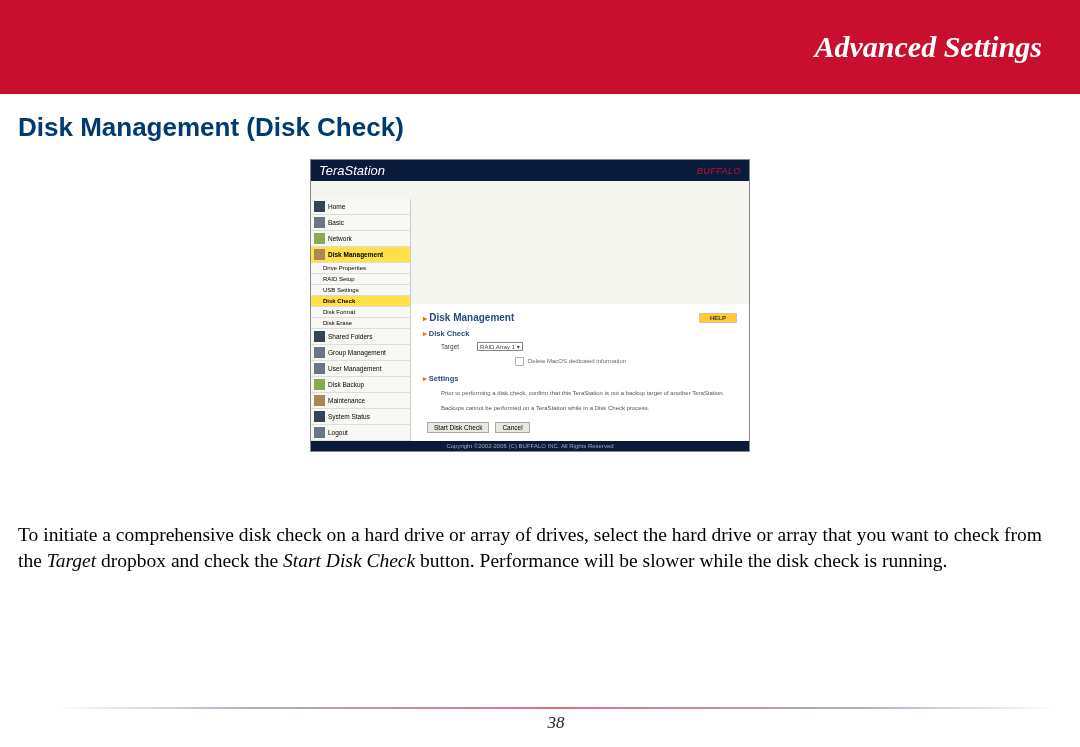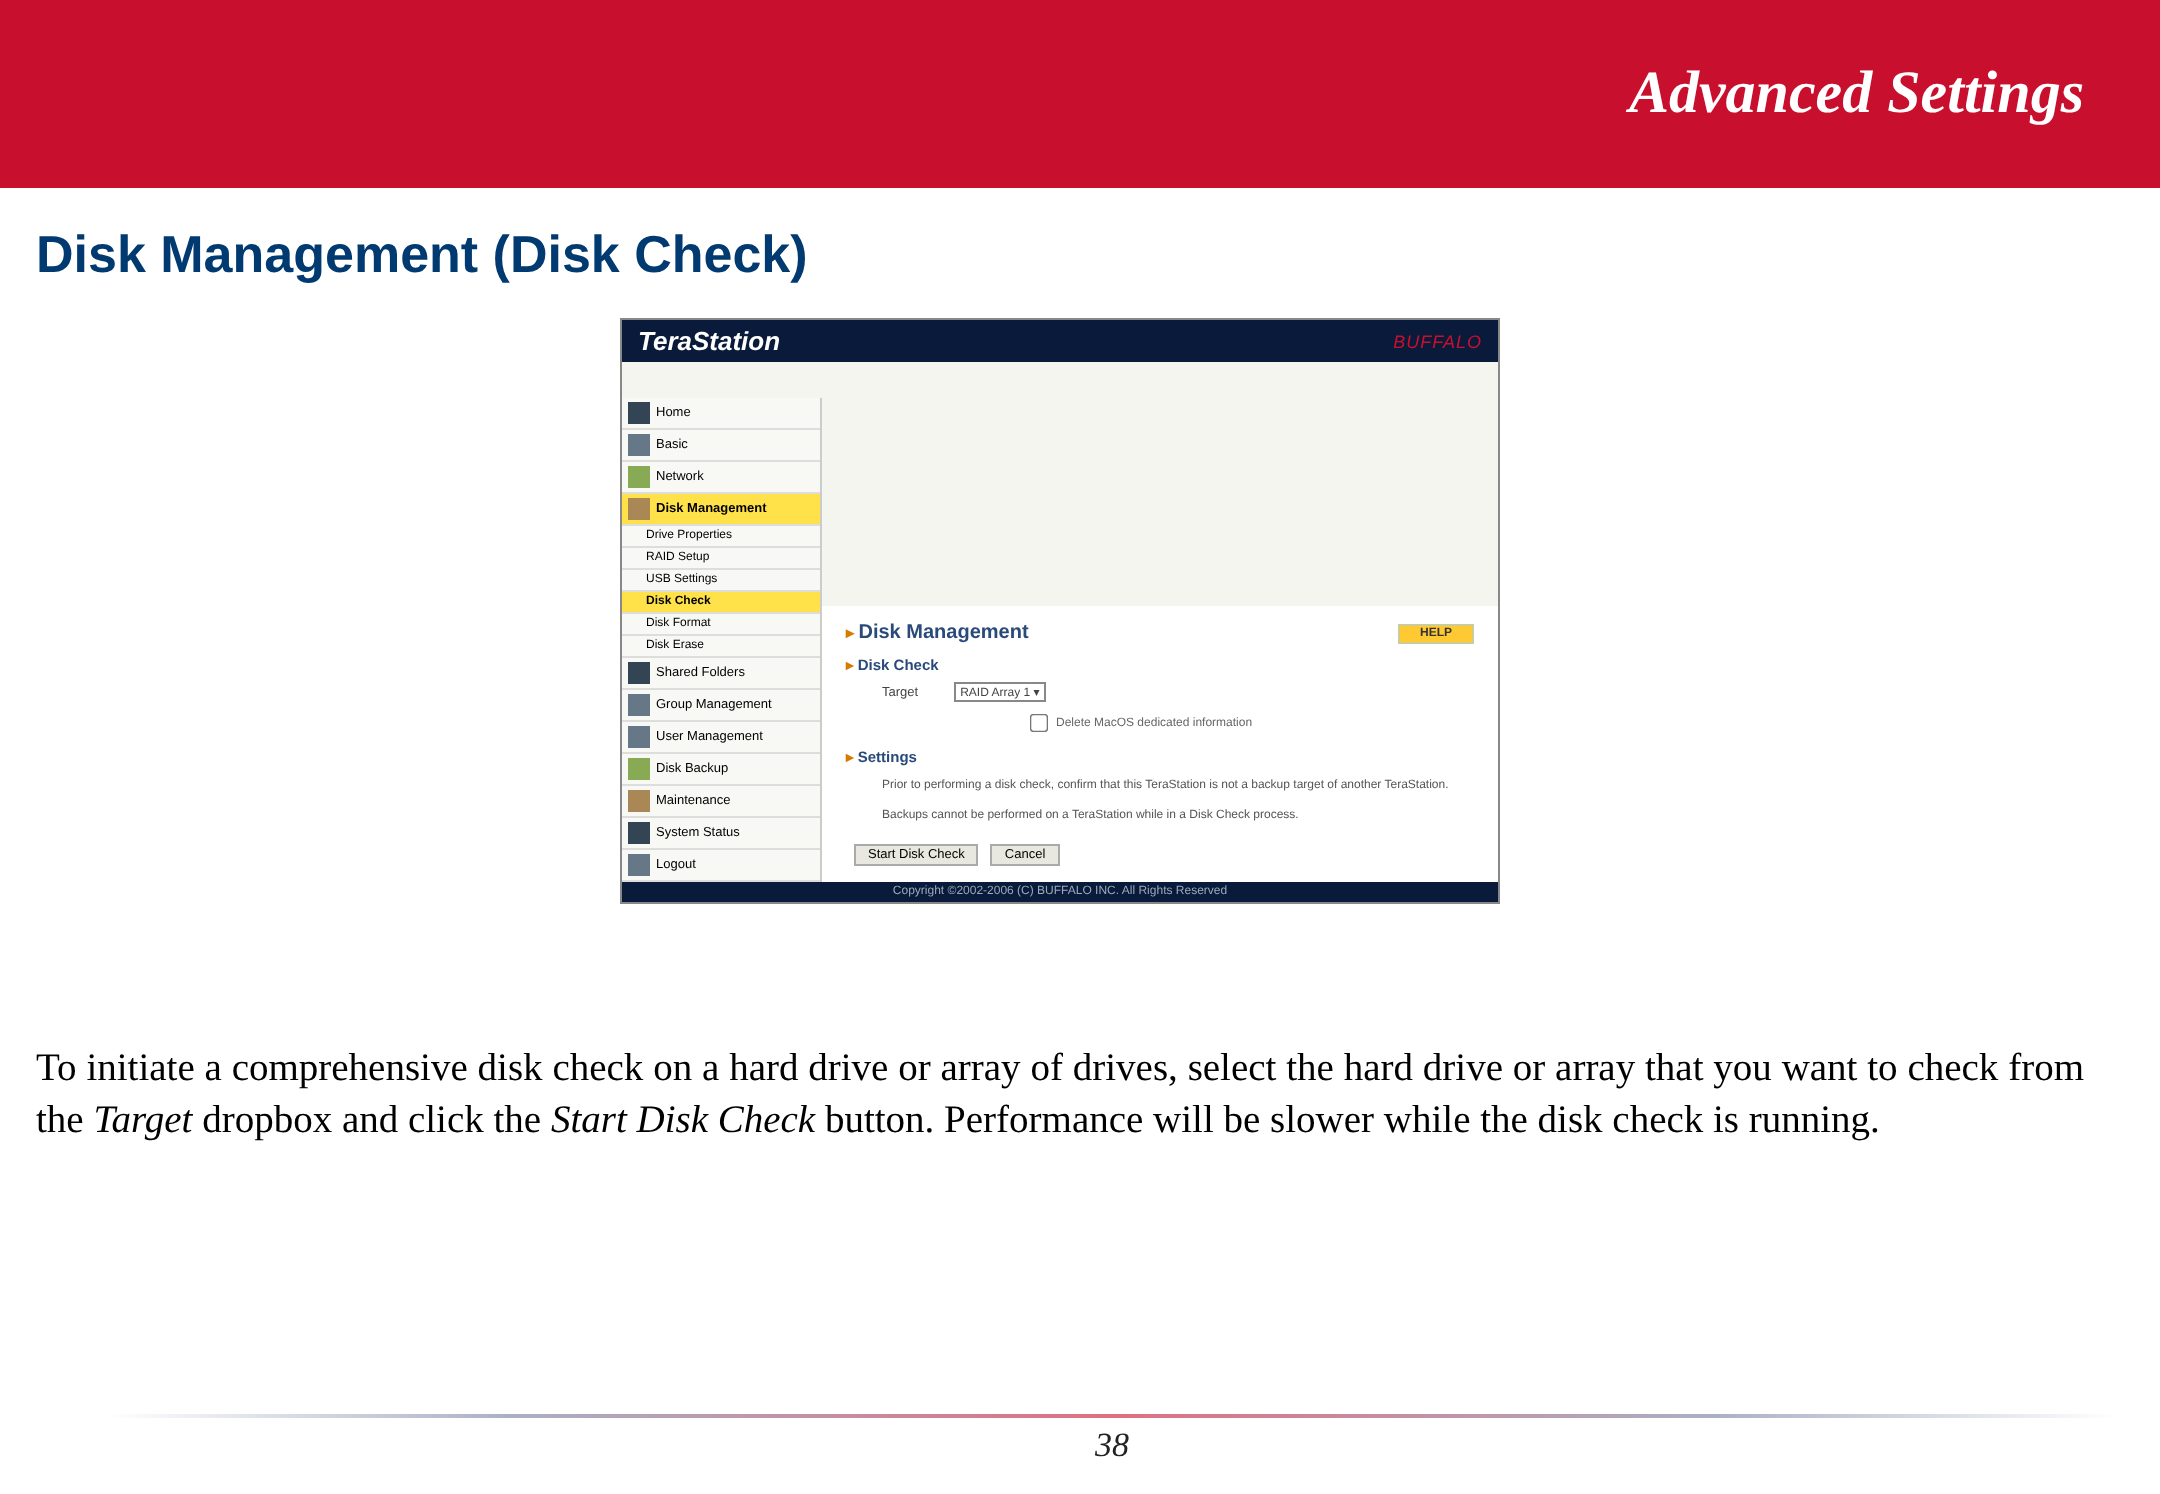--- a/index.html
+++ b/index.html
@@ -51,21 +51,21 @@
   .ss-header {
     background: #0a1a3a;
     color: #fff;
     display: flex;
     align-items: center;
     justify-content: space-between;
     padding: 3px 8px;
     font-size: 10px;
   }
   .ss-brand { display:flex; align-items:baseline; gap:2px; }
-  .ss-brand .ts { font-weight:bold; font-size:13px; font-style:italic;text-align:center; }
+  .ss-brand .ts { font-weight:normal; font-size:13px; font-style:italic;text-align:center; }
   .ss-buffalo { color:#c8102e; font-weight:normal; font-style:italic; font-size:9px; letter-spacing:0.5px;}
   .ss-main {
     display: flex;
     background: #f5f5f0;
     min-height: 260px;
     align-items: flex-end;
   }
   .ss-sidebar {
     width: 100px;
     background: #f5f5f0;
@@ -251,20 +251,20 @@
             <span class="ss-btn">Start Disk Check</span>
             <span class="ss-btn">Cancel</span>
           </div>
         </div>
       </div>
       <div class="ss-footer">Copyright ©2002-2006 (C) BUFFALO INC. All Rights Reserved</div>
     </div>
   </div>
 
   <p class="description">
-    <span>To initiate a comprehensive disk check on a hard drive or array of drives, select the hard drive or array that you want to check from the </span><span class="ital">Target</span><span> dropbox and click the </span><span class="ital">Start Disk Check</span><span> button. Performance will be slower while the disk check is running.</span>
+    <span>To initiate a comprehensive disk check on a hard drive or array of drives, select the hard drive or array that you want to check from the </span><span class="ital">Target</span><span> dropbox and check the </span><span class="ital">Start Disk Check</span><span> button. Performance will be slower while the disk check is running.</span>
   </p>
 </div>
 
 <div class="page-footer">
   <div class="footer-rule"></div>
   <span class="page-num">38</span>
 </div>
 
 </body></html>

